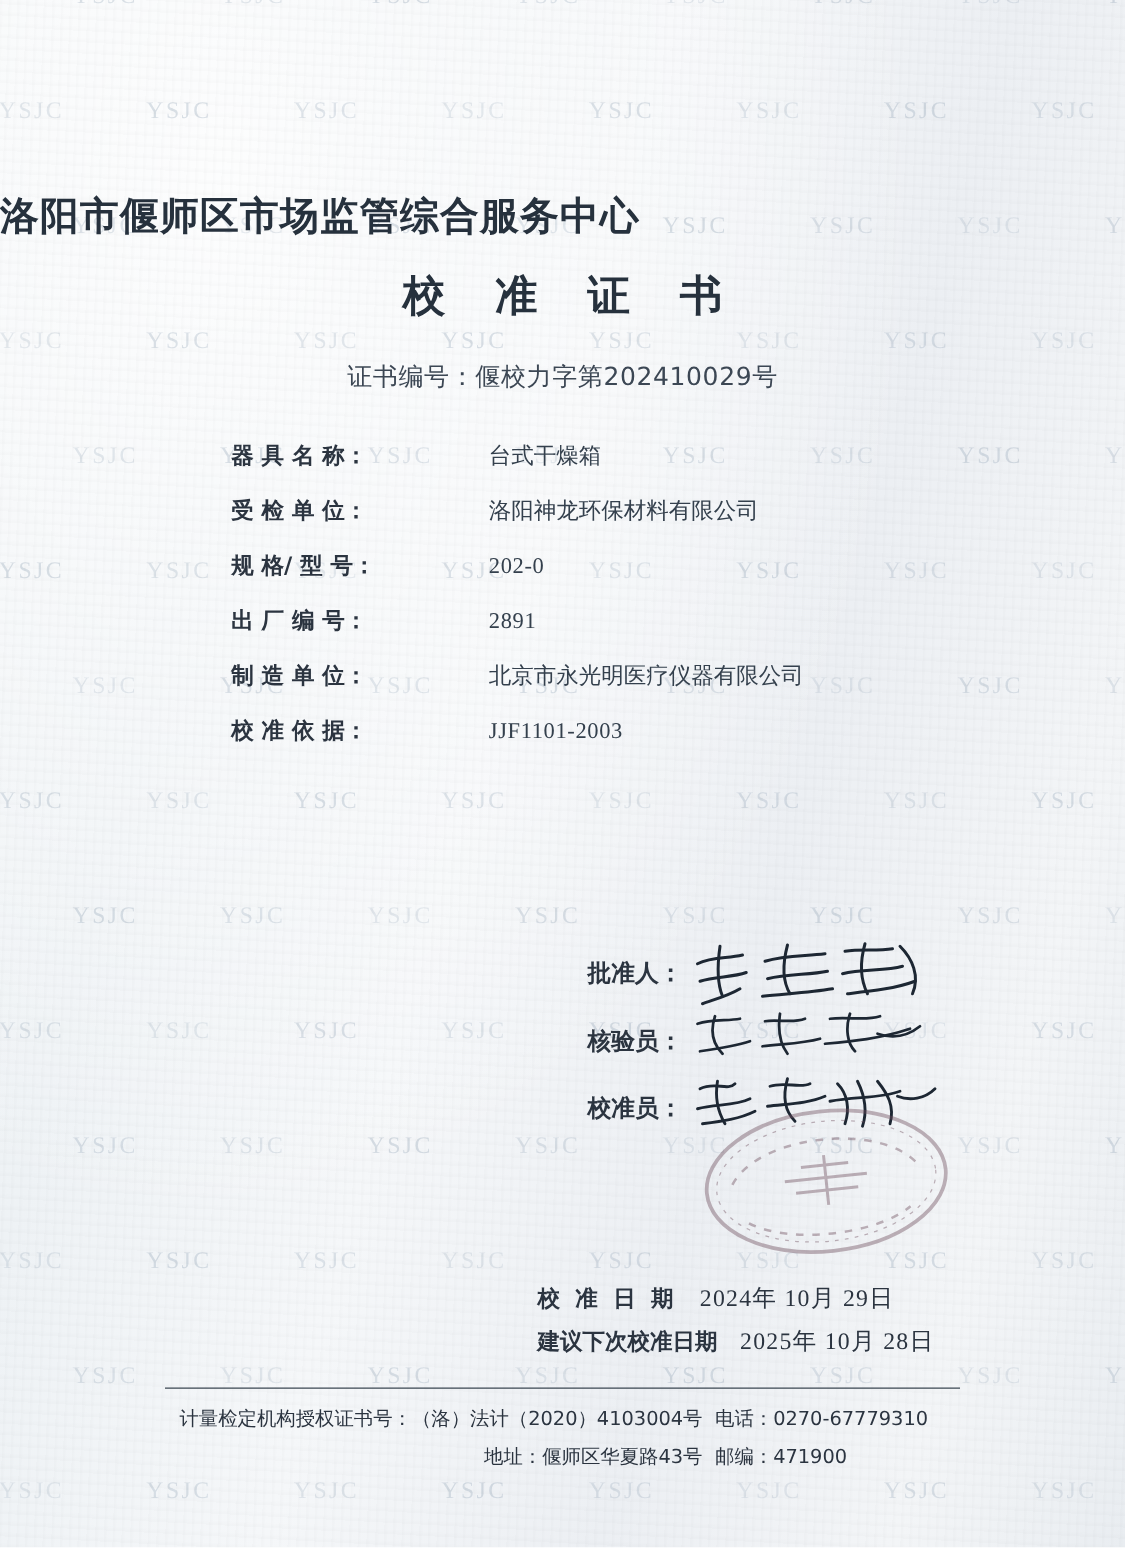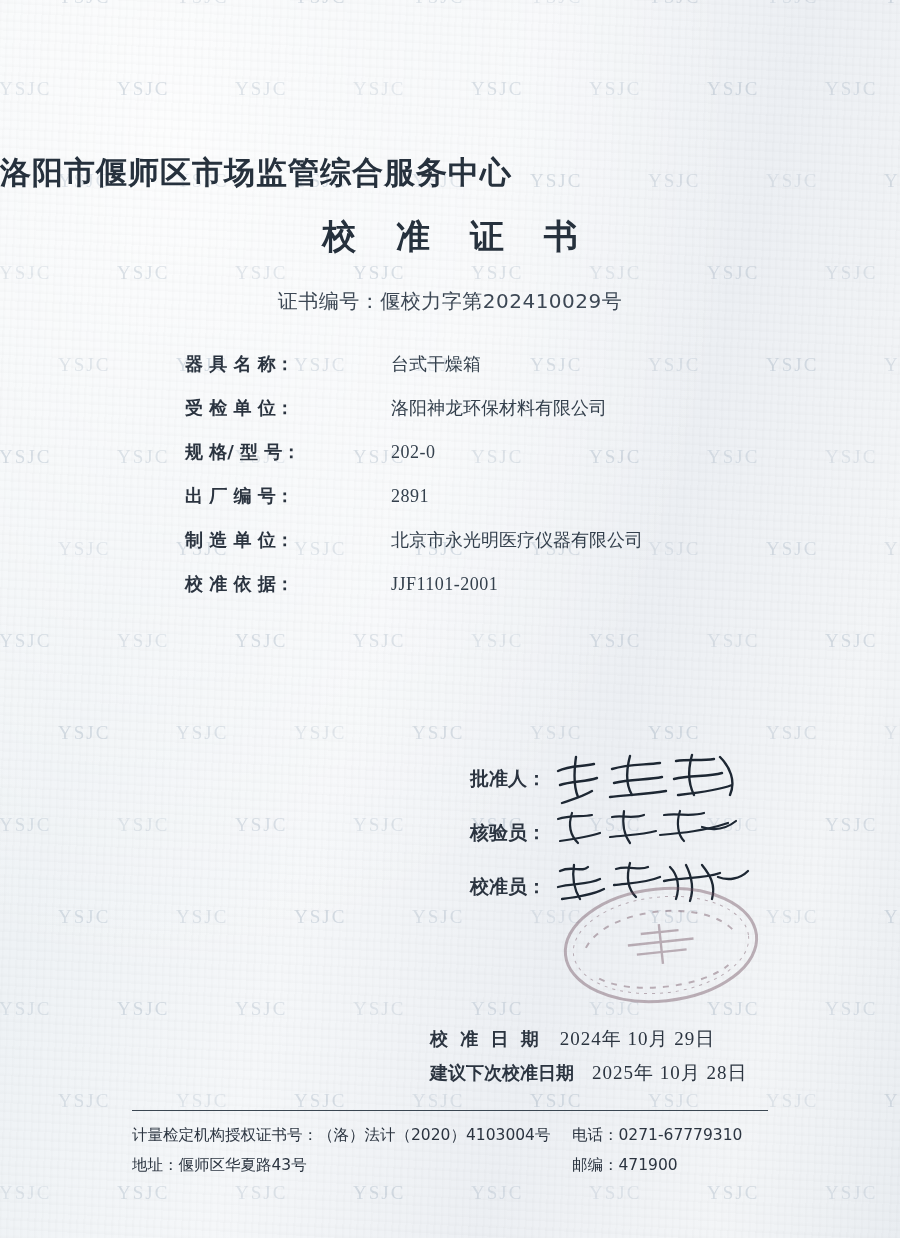--- a/index.html
+++ b/index.html
@@ -206,21 +206,21 @@
     margin-bottom: 14px;
   }
   .foot-row {
     display: flex;
     font-family: "DejaVu Sans", "Liberation Sans", sans-serif;
     font-size: 15.5px;
     color: #2b3440;
     height: 30px;
     align-items: baseline;
   }
-  .foot-left  { width: 430px; flex: 0 0 430px; text-align: left; }
+  .foot-left  { width: 430px; flex: 0 0 430px; text-align: right; }
   .foot-right { flex: 1; padding-left: 10px; }
 </style>
 </head>
 <body>
 
 <div id="page">
   <div id="watermarks">
       <span class="wm" style="left: 58px; top: -14px; opacity: 0.76;">YSJC</span>
       <span class="wm" style="left: 176px; top: -14px; opacity: 0.62;">YSJC</span>
       <span class="wm" style="left: 294px; top: -14px; opacity: 0.83;">YSJC</span>
@@ -363,21 +363,21 @@
         <div class="field-value">2891</div>
       </div>
 
       <div class="field-row">
         <div class="field-label">制 造 单 位：</div>
         <div class="field-value cn">北京市永光明医疗仪器有限公司</div>
       </div>
 
       <div class="field-row">
         <div class="field-label">校 准 依 据：</div>
-        <div class="field-value">JJF1101-2001</div>
+        <div class="field-value">JJF1101-2003</div>
       </div>
 
     </div>
 
     <div id="signatures">
 
       <div class="sig-row">
         <div class="sig-label">批准人：</div>
         <div class="sig-ink">
           <svg width="200" height="56" viewBox="0 0 200 56" fill="none" stroke="#1d2733" stroke-width="2.4" stroke-linecap="round" stroke-linejoin="round">
@@ -456,21 +456,21 @@
       <div class="date-row">
         <span class="dlabel tight">建议下次校准日期</span>
         <span class="dvalue">2025年 10月 28日</span>
       </div>
     </div>
 
     <div id="footer">
       <div class="rule"></div>
       <div class="foot-row">
         <div class="foot-left">计量检定机构授权证书号：（洛）法计（2020）4103004号</div>
-        <div class="foot-right">电话：0271-67779310</div>
+        <div class="foot-right">电话：0270-67779310</div>
       </div>
       <div class="foot-row">
         <div class="foot-left">地址：偃师区华夏路43号</div>
         <div class="foot-right">邮编：471900</div>
       </div>
     </div>
 
   </div>
 </div>
 

